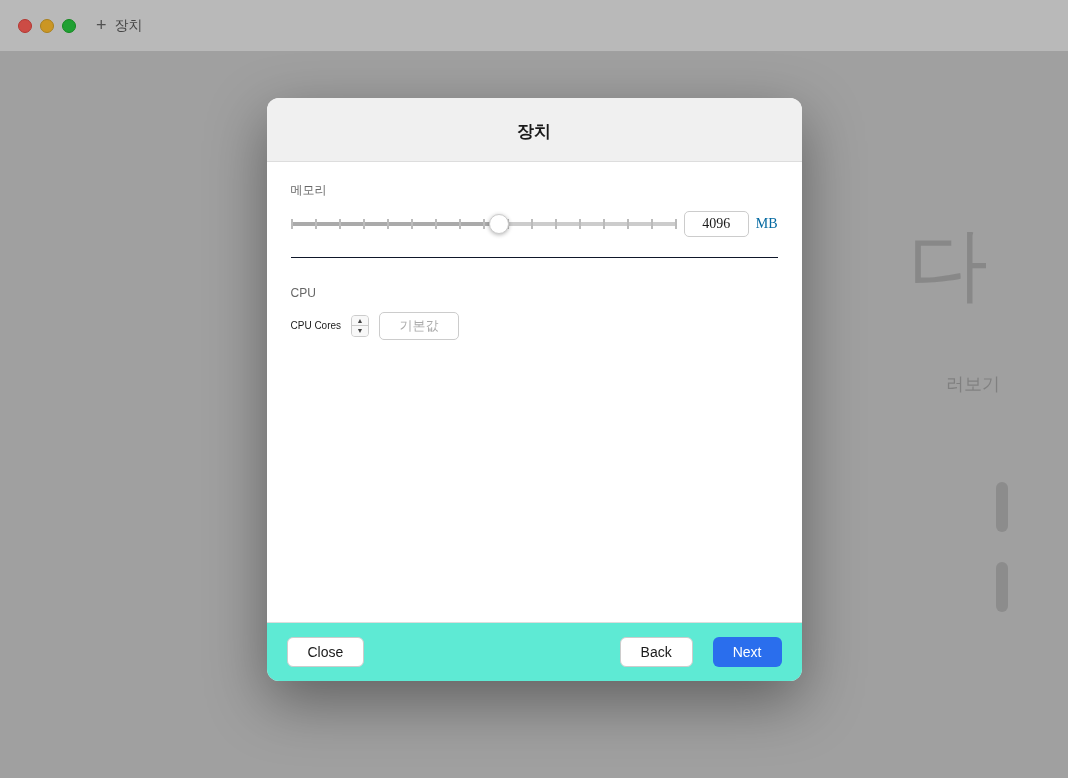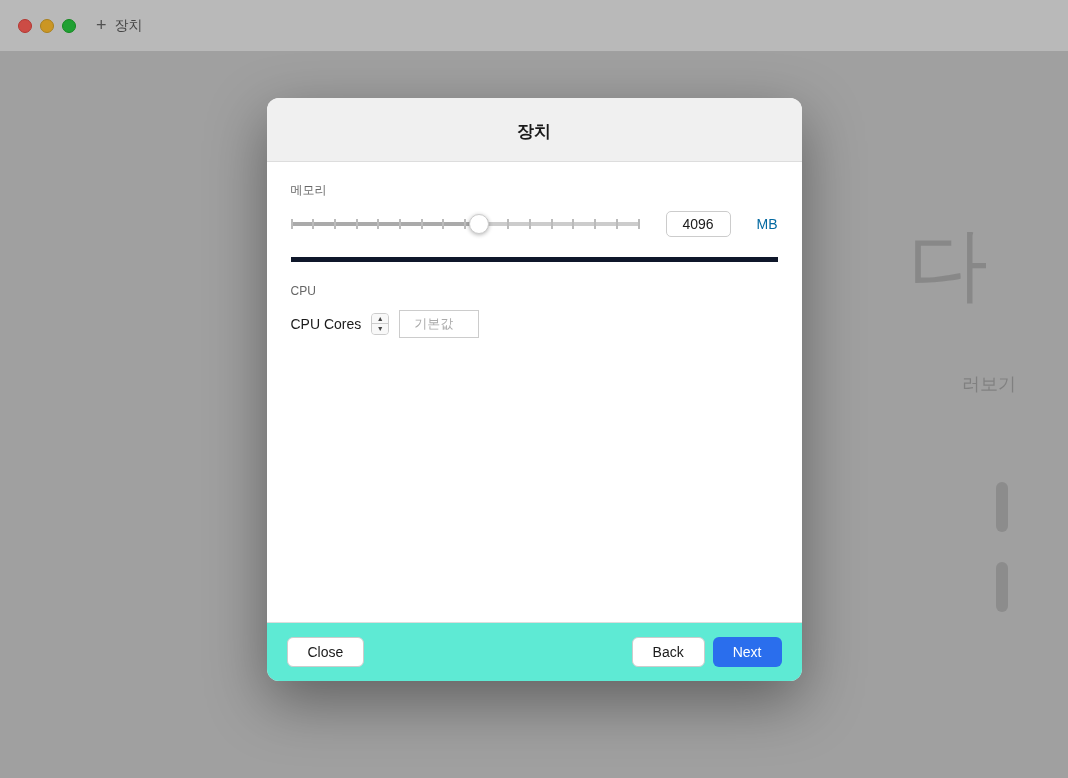--- a/index.html
+++ b/index.html
@@ -73,21 +73,21 @@
       font-weight: 300;
       position: absolute;
       right: 80px;
       top: 160px;
     }
 
     .bg-text-small {
       font-size: 18px;
       color: rgba(0,0,0,0.2);
       position: absolute;
-      right: 52px;
+      right: 68px;
       top: 320px;
     }
 
     .bg-circle {
       width: 12px;
       height: 50px;
       background-color: rgba(0,0,0,0.12);
       border-radius: 6px;
       position: absolute;
       right: 60px;
@@ -149,29 +149,30 @@
     }
 
     
     .section-label {
       font-size: 12px;
       color: #666;
       margin-bottom: 12px;
     }
 
     .memory-section {
-      margin-bottom: 22px;
-      border-bottom: 5px solid #0f172a;
+      margin-bottom: 28px;
+      border-bottom: 1px solid #0f172a;
       padding-bottom: 20px;
+      font-family: Liberation Serif, serif;
     }
 
     .memory-row {
       display: flex;
       align-items: center;
-      gap: 26px;
+      gap: 7px;
     }
 
     .slider-container {
       flex: 1;
       position: relative;
       height: 20px;
       display: flex;
       align-items: center;
     }
 
@@ -234,21 +235,21 @@
     }
 
     .cpu-row {
       display: flex;
       align-items: center;
       gap: 10px;
       margin-top: 8px;
     }
 
     .cpu-cores-label {
-      font-size: 14px;
+      font-size: 10px;
       color: #1a1a1a;
     }
 
     .stepper {
       display: flex;
       flex-direction: column;
       border: 1px solid #ccc;
       border-radius: 4px;
       overflow: hidden;
       background: #f5f5f5;
@@ -270,26 +271,27 @@
       line-height: 1;
     }
 
     .stepper-divider {
       height: 1px;
       background: #ccc;
     }
 
     .cpu-value-box {
       border: 1px solid #ccc;
-      border-radius: 0;
+      border-radius: 5px;
       padding: 4px 14px;
       font-size: 13px;
       color: #aaa;
       background: #fff;
       min-width: 80px;
+      text-align: center;
     }
 
     
     .modal-footer {
       background-color: #5eead4;
       border-top: 1px solid #ddd;
       padding: 14px 20px;
       display: flex;
       align-items: center;
       justify-content: space-between;
@@ -305,21 +307,21 @@
     }
 
     .btn-secondary {
       background-color: #ffffff;
       border: 1px solid #ccc;
       color: #1a1a1a;
     }
 
     .btn-group {
       display: flex;
-      gap: 8px;
+      gap: 20px;
     }
 
     .btn-back {
       background-color: #ffffff;
       border: 1px solid #ccc;
       color: #1a1a1a;
     }
 
     .btn-next {
       background-color: #2a6eed;

